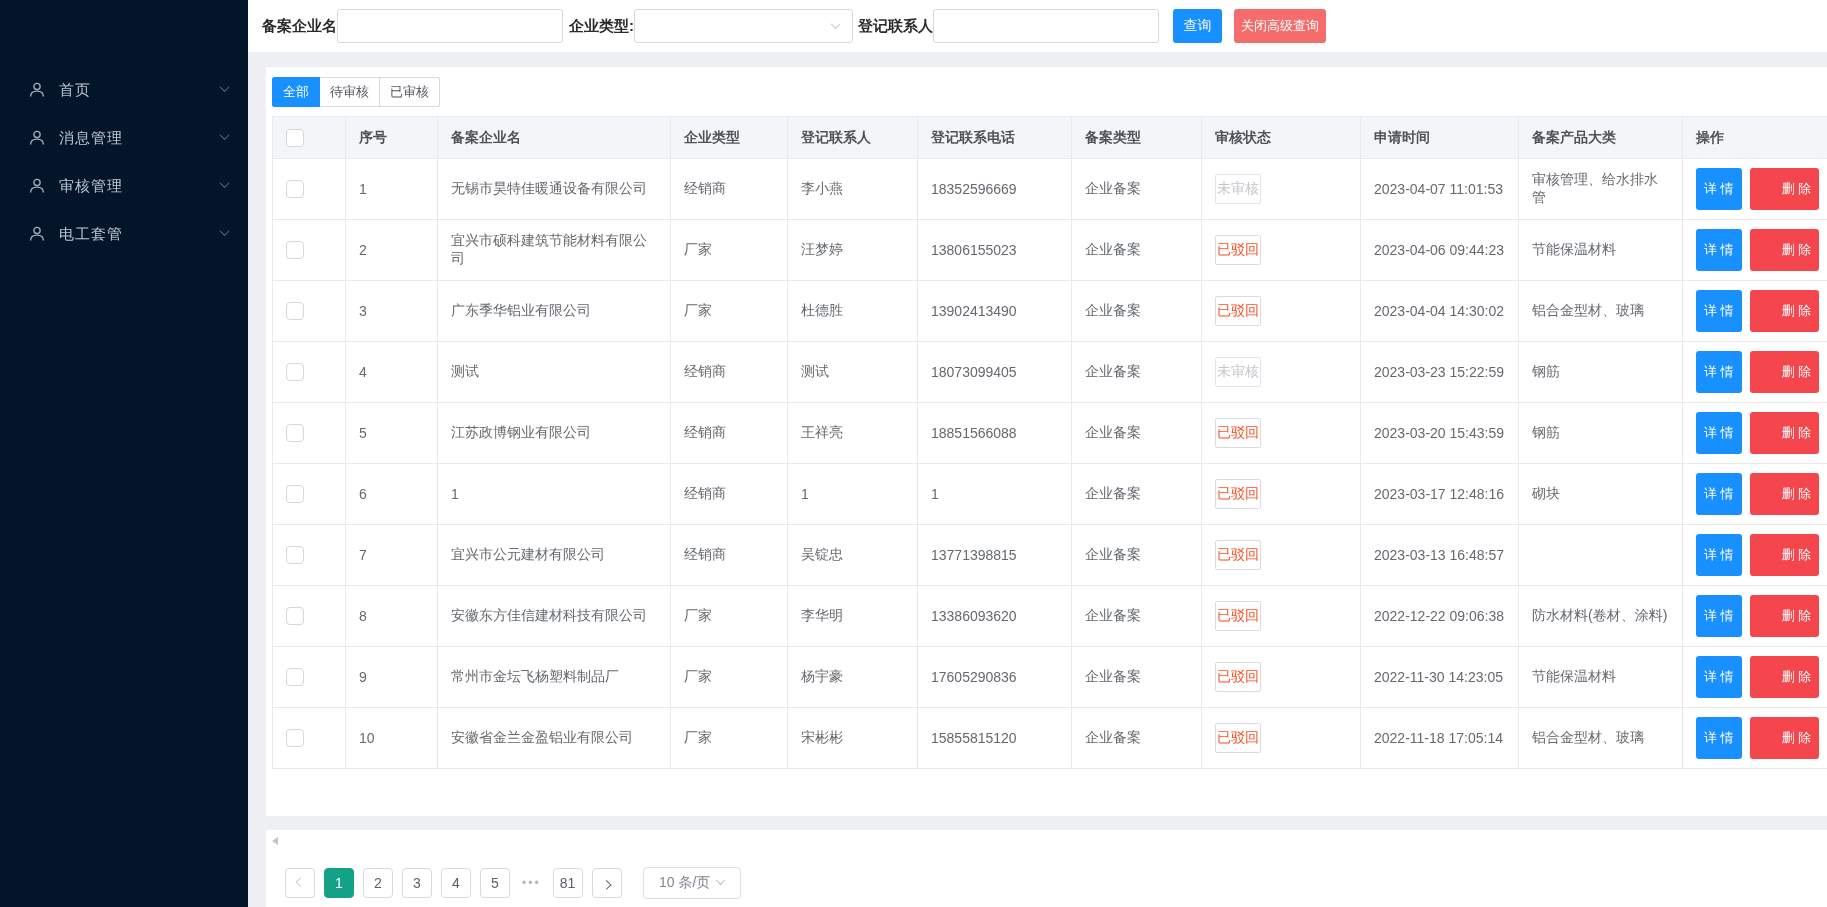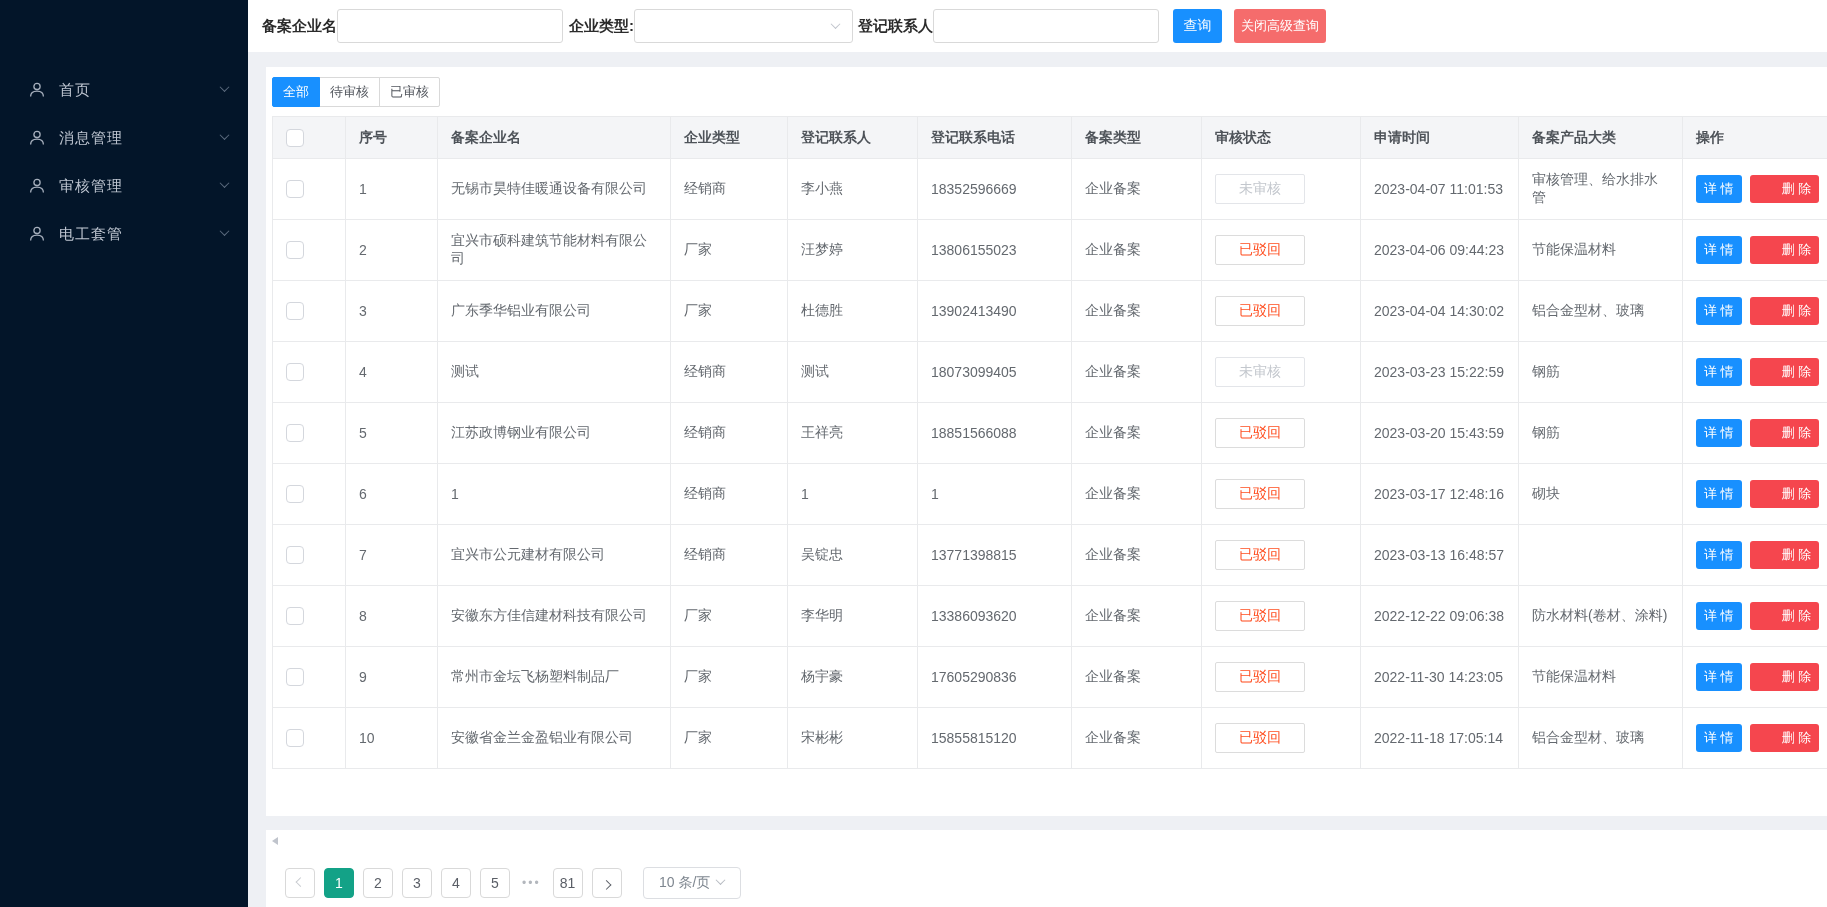--- a/index.html
+++ b/index.html
@@ -38,24 +38,24 @@
   .tab:last-child { border-radius:0 2px 2px 0; }
   .tab.active { background:var(--primary,#1890ff); border-color:var(--primary,#1890ff); color:#fff; z-index:1; }
 
   table.grid { border-collapse:collapse; table-layout:fixed; width:1580px; background:#fff; }
   .grid th, .grid td { border:1px solid #e9eaec; font-weight:normal; text-align:left; padding:8px 13px; font-size:14px; color:#64696f; vertical-align:middle; word-break:break-all; }
   .grid thead tr { height:42px; background:#f4f5f7; }
   .grid th { color:#4e5359; font-weight:700; }
   .grid tbody tr { height:61px; }
   .col-check { text-align:center; }
   .checkbox { display:inline-block; width:18px; height:18px; border:1px solid #d4d7dd; border-radius:4px; background:#fff; cursor:pointer; vertical-align:middle; }
-  .badge { display:inline-block; padding:5px 23px; border:1px solid #ddd; border-radius:2px; font-size:14px; background:#fff; white-space:nowrap; }
+  .badge { display:inline-block; padding:5px 1px; border:1px solid #ddd; border-radius:2px; font-size:14px; background:#fff; white-space:nowrap; }
   .badge.pending { color:var(--pending-text,#c3c7cd); border-color:#e3e5e9; }
   .badge.rejected { color:var(--rejected-text,#ff4e20); border-color:#dcdcdc;text-align:right; }
-  .op-btn { border:none; cursor:pointer; color:#fff; border-radius:3px; font-size:13px; height:28px; padding:0 8px; white-space:nowrap; }
+  .op-btn { border:none; cursor:pointer; color:#fff; border-radius:3px; font-size:13px; height:42px; padding:0 8px; white-space:nowrap; }
   .btn-detail { background:var(--primary,#1890ff); }
   .btn-delete { background:var(--danger,#f5464e); margin-left:8px;padding-left:32px; }
 
   
   .bottombar { position:absolute; left:266px; top:830px; width:1561px; height:77px; background:#fff; }
   .hscroll-arrow { position:absolute; left:6px; top:7px; width:0; height:0; border-top:4px solid transparent; border-bottom:4px solid transparent; border-right:6px solid #c0c4cc; cursor:pointer; }
   .pagination { position:absolute; left:19px; top:37px; display:flex; align-items:center; }
   .pg-btn { min-width:30px; height:30px; margin-right:9px; border:1px solid #d9d9d9; border-radius:4px; background:#fff; color:#5a5e66; font-size:14px; display:flex; align-items:center; justify-content:center; cursor:pointer; padding:0 6px; }
   .pg-btn.active { background:var(--active-page,#13a287); border-color:var(--active-page,#13a287); color:#fff; }
   .pg-btn.disabled { color:#c8cbd0; cursor:default; }

